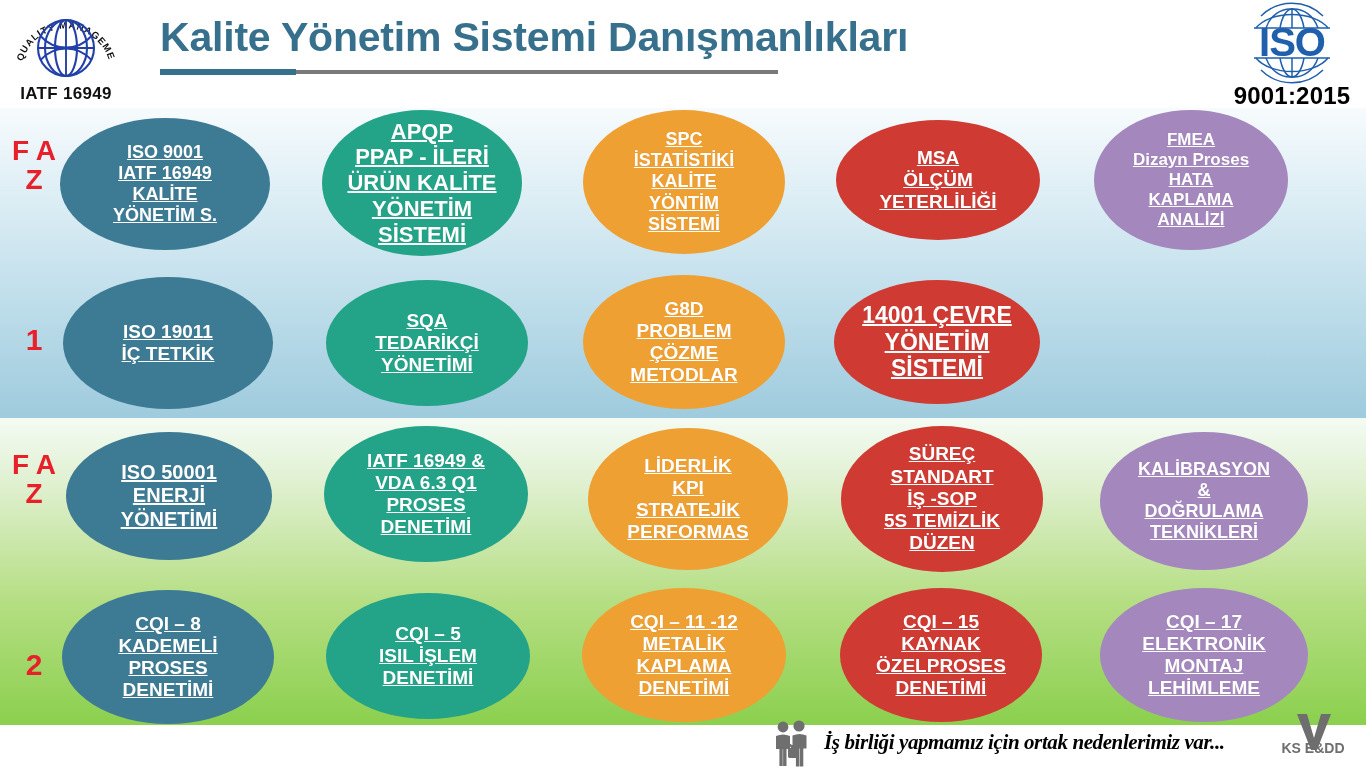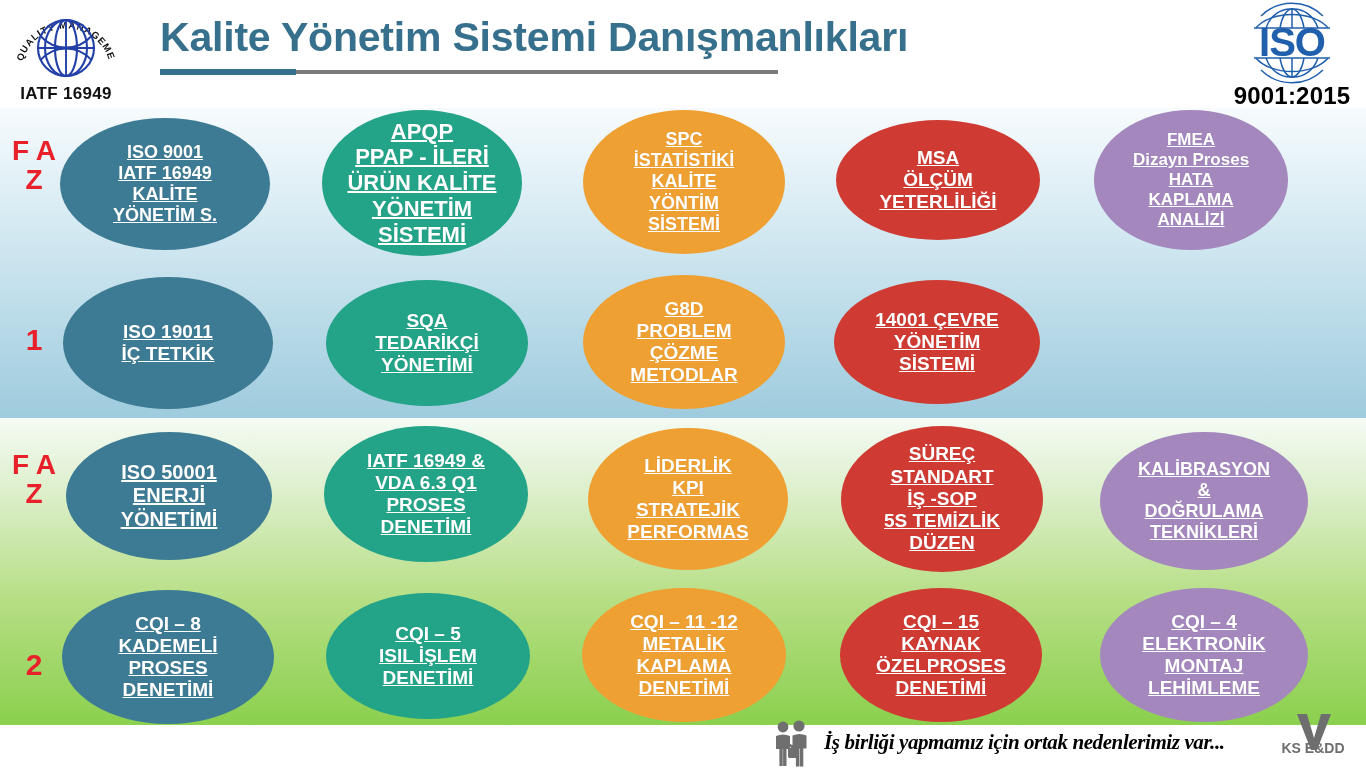--- a/index.html
+++ b/index.html
@@ -253,21 +253,21 @@
 TEDARİKÇİ
 YÖNETİMİ</div>
   </div>
   <div class="ellipse c-orange" style="left:583px; top:275px; width:202px; height:134px;">
     <div class="etext" style="font-size:19px;">G8D
 PROBLEM
 ÇÖZME
 METODLAR</div>
   </div>
   <div class="ellipse c-red" style="left:834px; top:280px; width:206px; height:124px;">
-    <div class="etext" style="font-size:19px;">14001 ÇEVRE
+    <div class="etext" style="font-size:23px;">14001 ÇEVRE
 YÖNETİM
 SİSTEMİ</div>
   </div>
 
   <div class="ellipse c-blue" style="left:66px; top:432px; width:206px; height:128px;">
     <div class="etext" style="font-size:20px;">ISO 50001
 ENERJİ
 YÖNETİMİ</div>
   </div>
   <div class="ellipse c-green" style="left:324px; top:426px; width:204px; height:136px;">
@@ -313,21 +313,21 @@
 KAPLAMA
 DENETİMİ</div>
   </div>
   <div class="ellipse c-red" style="left:840px; top:588px; width:202px; height:134px;">
     <div class="etext" style="font-size:19px;">CQI – 15
 KAYNAK
 ÖZELPROSES
 DENETİMİ</div>
   </div>
   <div class="ellipse c-purple" style="left:1100px; top:588px; width:208px; height:134px;">
-    <div class="etext" style="font-size:19px;">CQI – 4
+    <div class="etext" style="font-size:19px;">CQI – 17
 ELEKTRONİK
 MONTAJ
 LEHİMLEME</div>
   </div>
 
   <div class="footer"></div>
 
   <div class="handshake-icon">
     <svg viewBox="0 0 50 50" width="50" height="50">
       <g fill="#6f6f6f">

